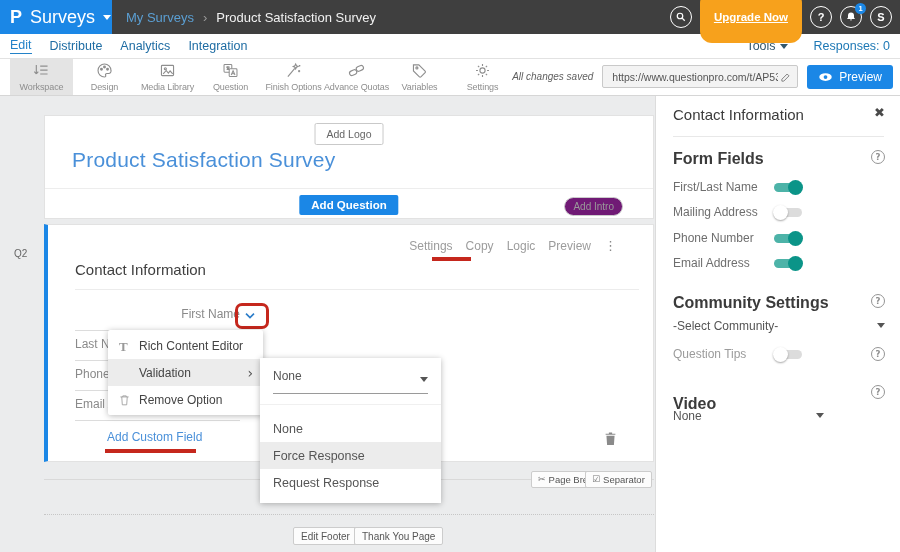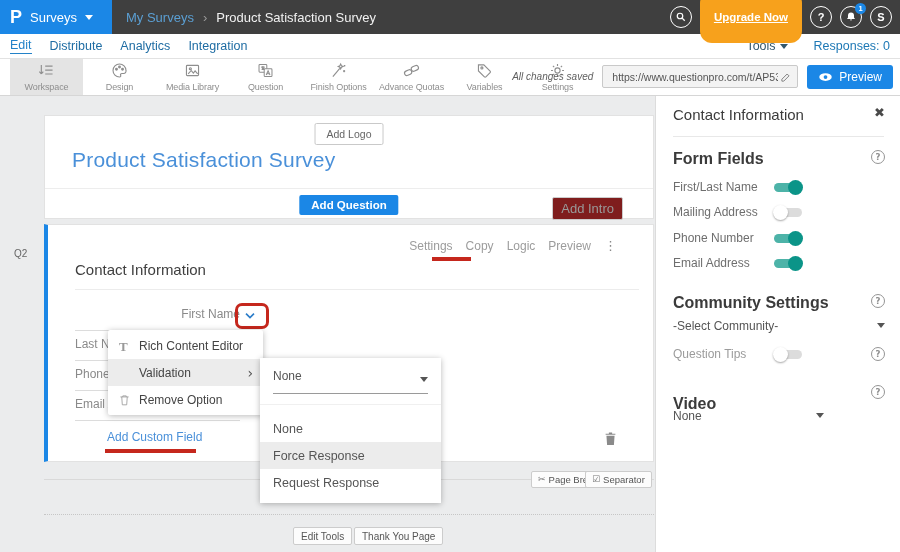--- a/index.html
+++ b/index.html
@@ -3,21 +3,21 @@
 <meta charset="utf-8">
 <style>
   html,body{margin:0;padding:0;background:#d8d9da;}
   .screen{position:relative;width:900px;height:552px;background:#ebeced;overflow:hidden;
           font-family:"Liberation Sans",sans-serif;}
 
   
   .topbar{position:absolute;top:0;left:0;right:0;height:34px;background:#3f3f3f;display:flex;align-items:center;z-index:80;}
   .logo-block{width:112px;height:34px;background:#1b87e6;display:flex;align-items:center;gap:8px;padding:0 10px;box-sizing:border-box;cursor:pointer;}
   .logo-p{color:#fff;font-weight:700;font-size:18px;line-height:1;}
-  .logo-label{color:#fff;font-size:13px;}
+  .logo-label{color:#fff;font-size:18px;}
   .caret{width:0;height:0;border-left:4px solid transparent;border-right:4px solid transparent;border-top:5px solid #fff;}
   .crumbs{margin-left:14px;font-size:13px;display:flex;gap:9px;align-items:center;}
   .crumb-parent{color:#5b9fd3;cursor:pointer;}
   .crumb-sep{color:#9a9a9a;}
   .crumb-current{color:#f1f1f1;}
   .top-right{position:absolute;right:8px;top:0;height:34px;display:flex;align-items:center;gap:8px;}
   .circle-btn{width:22px;height:22px;border:1.6px solid #fff;border-radius:50%;display:flex;align-items:center;justify-content:center;color:#fff;font-size:11px;font-weight:700;box-sizing:border-box;position:relative;cursor:pointer;flex:0 0 auto;}
   .upgrade{background:#f7a11c;color:#fff;font-size:11.5px;font-weight:700;padding:20px 14px;border-radius:12px;cursor:pointer;white-space:nowrap;text-decoration:underline;}
   .badge{position:absolute;top:-4px;right:-5px;width:11px;height:11px;background:#1b87e6;border-radius:50%;color:#fff;font-size:7.5px;font-weight:700;display:flex;align-items:center;justify-content:center;}
 
@@ -25,36 +25,36 @@
   .navbar{position:absolute;top:34px;left:0;right:0;height:24px;background:#fff;border-bottom:1px solid #e2e2e2;display:flex;align-items:center;gap:18px;padding-left:10px;font-size:12.5px;z-index:70;}
   .nav-tab{color:#1e6ca3;font-weight:500;cursor:pointer;}
   .nav-tab.active{color:#2382c8;border-bottom:1px solid #2382c8;padding-bottom:1px;}
   .nav-right{position:absolute;right:10px;display:flex;gap:26px;align-items:center;}
   .tools{color:#33576b;font-weight:500;display:flex;align-items:center;gap:4px;cursor:pointer;}
   .caret-dk{width:0;height:0;border-left:4px solid transparent;border-right:4px solid transparent;border-top:5px solid #33576b;}
   .responses{color:#1d78b5;font-weight:500;cursor:pointer;}
 
   
   .toolbar{position:absolute;top:58px;left:0;right:0;height:37px;background:#fff;border-bottom:1px solid #d6d6d6;display:flex;align-items:stretch;padding-left:10px;z-index:60;}
-  .tb-item{width:73px;display:flex;flex-direction:column;align-items:center;justify-content:center;gap:2px;color:#8e8e8e;font-size:9px;white-space:nowrap;cursor:pointer;letter-spacing:-0.1px;}
+  .tb-item{width:63px;display:flex;flex-direction:column;align-items:center;justify-content:center;gap:2px;color:#8e8e8e;font-size:9px;white-space:nowrap;cursor:pointer;letter-spacing:-0.1px;}
   .tb-item.active{background:#e4e4e4;}
   .tb-item svg{display:block;}
   .tb-right{position:absolute;right:7px;top:0;height:37px;display:flex;align-items:center;gap:9px;}
   .saved{font-style:italic;font-size:10px;color:#5f5f5f;white-space:nowrap;}
   .url-box{width:196px;height:23px;border:1px solid #c9c9c9;background:#f3f3f3;border-radius:2px;display:flex;align-items:center;box-sizing:border-box;padding:0 5px 0 7px;}
   .url-input{flex:1;border:0;background:transparent;font-size:10.5px;color:#555;font-family:inherit;outline:none;min-width:0;}
   .preview-btn{height:24px;background:#1b87e6;color:#fff;font-size:12px;border-radius:3px;display:flex;align-items:center;gap:6px;padding:0 11px;cursor:pointer;}
 
   
   .box1{position:absolute;left:44px;top:115px;width:610px;height:104px;background:#fff;border:1px solid #e2e2e2;box-sizing:border-box;}
   .add-logo{position:absolute;top:7px;left:50%;transform:translateX(-50%);background:#fff;border:1px solid #c9c9c9;border-radius:2px;font-size:10.5px;color:#666;padding:4px 11px;cursor:pointer;white-space:nowrap;}
   .survey-title{position:absolute;left:27px;top:32px;font-size:21px;color:#4a90d9;letter-spacing:.2px;cursor:text;}
   .box1-divider{position:absolute;left:0;right:0;top:72px;border-top:1px solid #ededed;}
   .add-question{position:absolute;top:79px;left:50%;transform:translateX(-50%);background:#1b87e6;color:#fff;font-size:11.5px;font-weight:700;padding:4px 12px;border-radius:2px;cursor:pointer;white-space:nowrap;}
-  .add-intro{position:absolute;top:81px;right:30px;background:#7f1d1d;border:1px solid #ccc;border-radius:2px;color:#999;font-size:13px;padding:3px 8px;cursor:pointer;white-space:nowrap;}
+  .add-intro{position:absolute;top:81px;right:30px;background:#701a75;border:1px solid #ccc;border-radius:10px;color:#999;font-size:10px;padding:3px 8px;cursor:pointer;white-space:nowrap;}
   .q-label{position:absolute;left:14px;top:248px;font-size:10px;color:#666;}
 
   .qbox{position:absolute;left:44px;top:224px;width:610px;height:238px;background:#fff;border:1px solid #e2e2e2;border-left:4px solid #1b87e6;box-sizing:border-box;}
   .q-actions{position:absolute;right:36px;top:13px;display:flex;gap:13px;font-size:12px;color:#9c9c9c;align-items:center;}
   .q-action{cursor:pointer;}
   .q-dots{color:#8a8a8a;font-size:13px;cursor:pointer;font-family:"DejaVu Sans",sans-serif;}
   .settings-underline{position:absolute;left:384px;top:32px;width:39px;height:3.5px;background:#c5271d;z-index:40;}
   .q-title{position:absolute;left:27px;top:36px;font-size:15px;color:#3f3f3f;font-weight:500;}
   .q-divider{position:absolute;left:27px;right:14px;top:64px;border-top:1px solid #ececec;}
   .fld{position:absolute;left:27px;width:165px;height:23px;border-bottom:1px solid #dcdcdc;font-size:12px;color:#8a8a8a;cursor:text;}
@@ -327,21 +327,21 @@
   <div class="hline"></div>
   <span class="mini-btn" style="left:531px;">
     <span class="glyph-icon">✂</span>
     <span>Page Break</span>
   </span>
   <span class="mini-btn" style="left:585px;">
     <span class="glyph-icon">☑</span>
     <span>Separator</span>
   </span>
   <div class="dotline"></div>
-  <span class="footer-btn" style="left:293px;">Edit Tools</span>
+  <span class="footer-btn" style="left:293px;">Edit Footer</span>
   <span class="footer-btn" style="left:354px;">Thank You Page</span>
 
   <div class="sidebar">
     <span class="sb-title">Contact Information</span>
     <span class="sb-close">✖</span>
     <div class="sb-div"></div>
 
     <span class="sb-heading" style="top:55px;">Form Fields</span>
     <span class="help" style="top:55px;">?</span>
 

